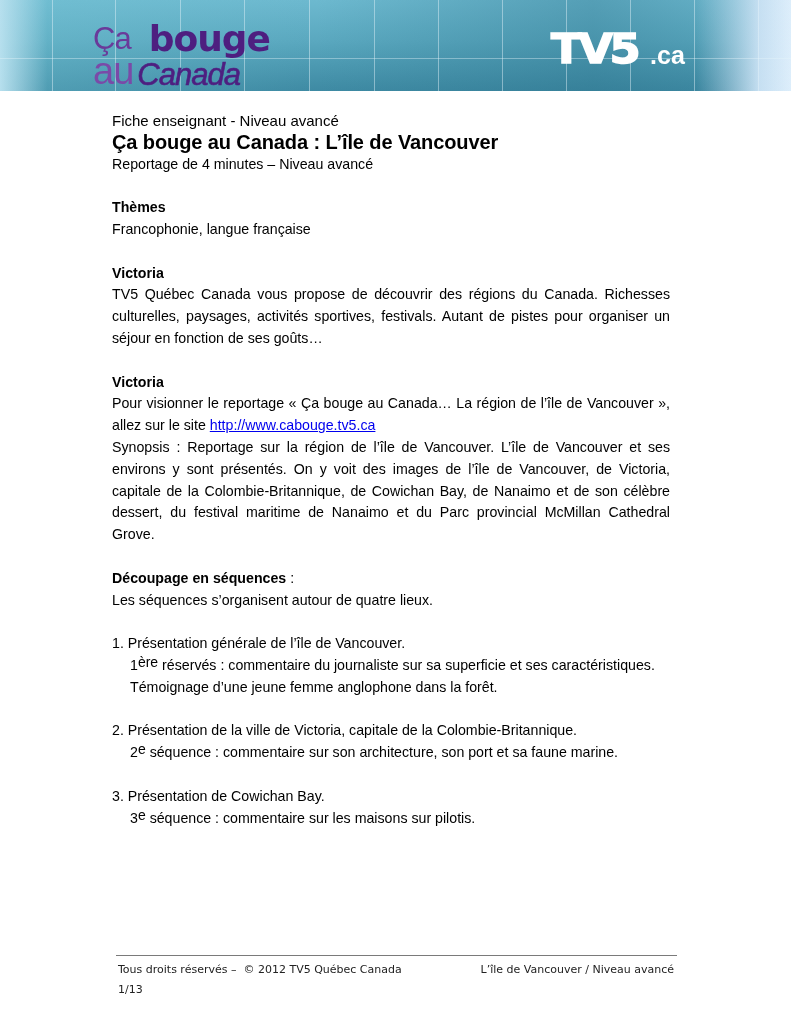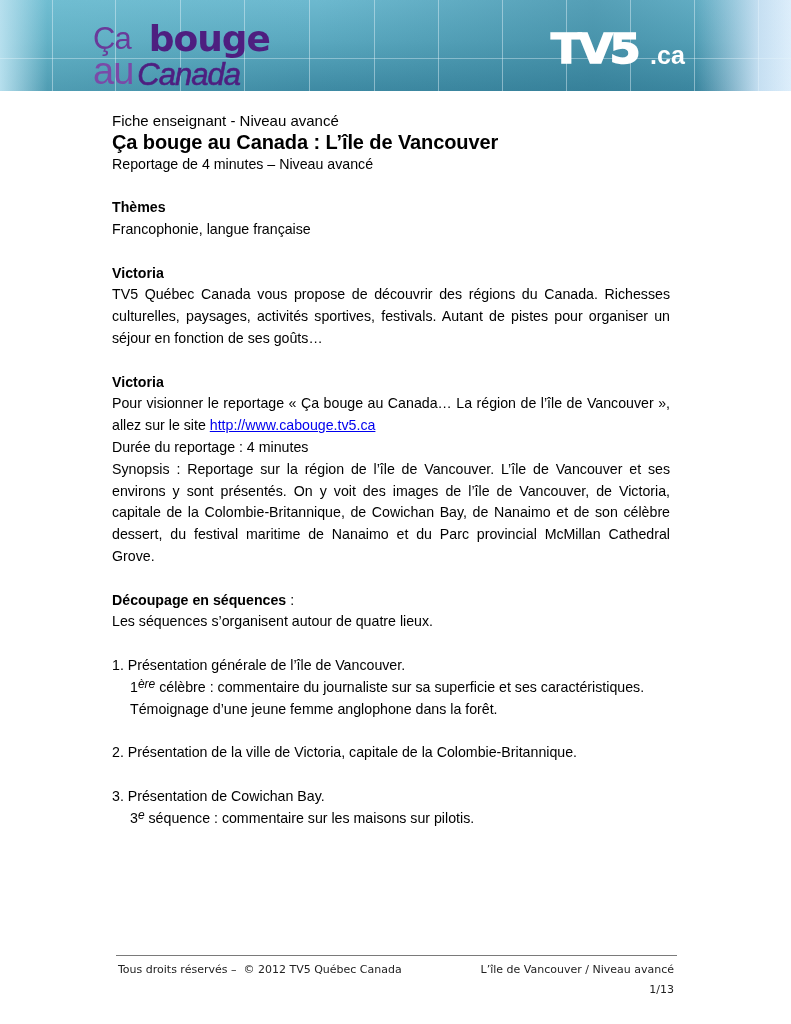--- a/index.html
+++ b/index.html
@@ -42,29 +42,29 @@
     font-size: 14.2px; line-height: 21.8px; color: #000;
   }
   .content p { margin: 0; }
   .gap { height: 21.8px; }
   .fiche { font-size: 15px; margin-top: 3px; }
   .title { font-size: 20px; font-weight: 700; margin-top: 19px; margin-bottom: 19px; letter-spacing: -0.1px; }
   .bold { font-weight: 700; }
   .justify { text-align: justify; text-align-last: left; }
   a.link { color: #0000ee; }
   .seq { padding-left: 18px; }
-  sup { font-size: 12px; vertical-align: top; position: relative; top: -3px; font-style: italic; }
+  sup { font-size: 14px; vertical-align: top; position: relative; top: -3px; }
 
   .footer-line { position: absolute; left: 116px; top: 955px; width: 561px; height: 1px; background: #7a7a7a; }
   .footer {
     position: absolute; left: 118px; top: 960px; width: 556px;
     font-family: "DejaVu Sans", sans-serif; font-size: 11px; line-height: 20px; color: #222;
   }
   .footer .row { display: flex; justify-content: space-between; }
-  .footer .page { text-align: right; }
+  .footer .page { text-align: left; }
 </style>
 </head>
 <body>
 
 <div class="banner">
   <div class="tint"></div>
   <div class="gridv" style="left:52px"></div>
   <div class="gridv" style="left:115px"></div>
   <div class="gridv" style="left:180px"></div>
   <div class="gridv" style="left:244px"></div>
@@ -104,34 +104,34 @@
   <p class="bold">Thèmes</p>
   <p>Francophonie, langue française</p>
   <div class="gap"></div>
 
   <p class="bold">Victoria</p>
   <p class="justify">TV5 Québec Canada vous propose de découvrir des régions du Canada. Richesses culturelles, paysages, activités sportives, festivals. Autant de pistes pour organiser un séjour en fonction de ses goûts…</p>
   <div class="gap"></div>
 
   <p class="bold">Victoria</p>
   <p class="justify"><span>Pour visionner le reportage « Ça bouge au Canada… La région de l’île de Vancouver », allez sur le site </span><a class="link" href="#">http://www.cabouge.tv5.ca</a></p>
-  <p>Durée du reportage : 4 minutes</p>
   <p class="justify">Synopsis : Reportage sur la région de l’île de Vancouver. L’île de Vancouver et ses environs y sont présentés. On y voit des images de l’île de Vancouver, de Victoria, capitale de la Colombie-Britannique, de Cowichan Bay, de Nanaimo et de son célèbre dessert, du festival maritime de Nanaimo et du Parc provincial McMillan Cathedral Grove.</p>
   <div class="gap"></div>
 
   <p><span class="bold">Découpage en séquences</span><span> :</span></p>
   <p>Les séquences s’organisent autour de quatre lieux.</p>
   <div class="gap"></div>
 
   <p>1. Présentation générale de l’île de Vancouver.</p>
-  <p class="seq"><span>1</span><sup>ère</sup><span> célèbre : commentaire du journaliste sur sa superficie et ses caractéristiques.</span></p>
+  <p class="seq"><span>1</span><sup>ère</sup><span> réservés : commentaire du journaliste sur sa superficie et ses caractéristiques.</span></p>
   <p class="seq">Témoignage d’une jeune femme anglophone dans la forêt.</p>
   <div class="gap"></div>
 
   <p>2. Présentation de la ville de Victoria, capitale de la Colombie-Britannique.</p>
+  <p class="seq"><span>2</span><sup>e</sup><span> séquence : commentaire sur son architecture, son port et sa faune marine.</span></p>
   <div class="gap"></div>
 
   <p>3. Présentation de Cowichan Bay.</p>
   <p class="seq"><span>3</span><sup>e</sup><span> séquence : commentaire sur les maisons sur pilotis.</span></p>
 </div>
 
 <div class="footer-line"></div>
 <div class="footer">
   <div class="row">
     <span style="white-space:pre">Tous droits réservés –  © 2012 TV5 Québec Canada</span>

